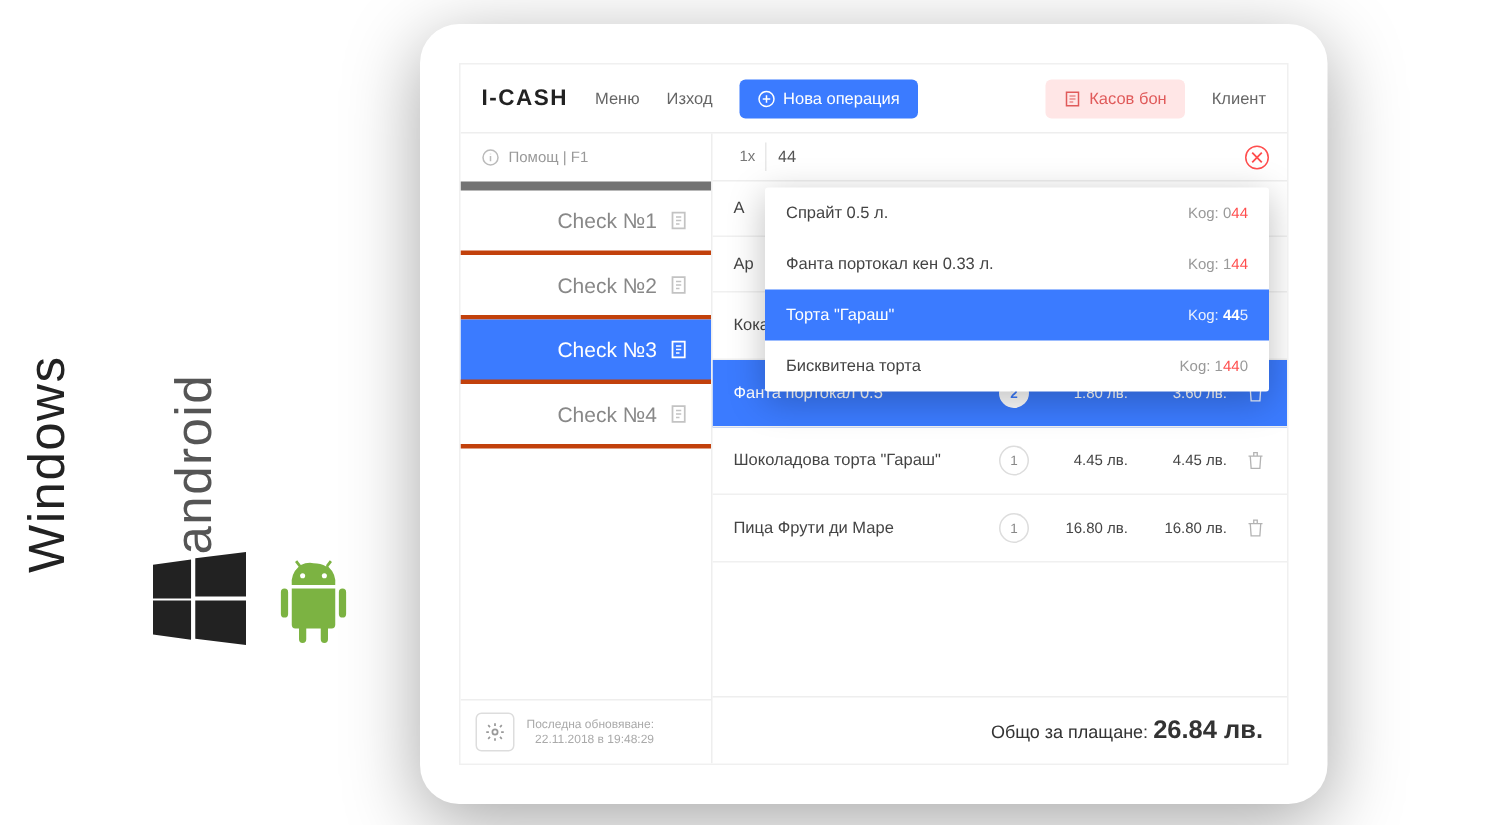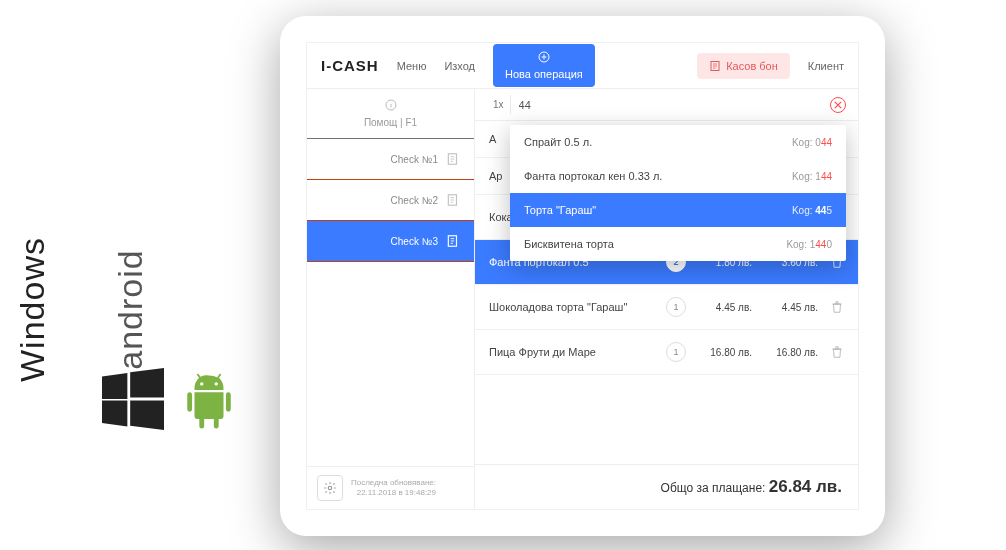--- a/index.html
+++ b/index.html
@@ -13,30 +13,30 @@
 .and-icon { position: absolute; left: 160px; top: 243px; width: 58px; height: 58px; }
 
 
 .tablet { position: absolute; left: 280px; top: 16px; width: 605px; height: 520px; background: #fff; border-radius: 26px; box-shadow: 0 12px 50px rgba(0,0,0,0.35); padding: 26px; }
 .screen { width: 100%; height: 100%; background: #fff; position: relative; overflow: hidden; border: 1px solid #f0f0f0; }
 
 
 .header { height: 46px; border-bottom: 1px solid #eee; display: flex; align-items: center; padding: 0 14px; gap: 18px; }
 .logo { font-size: 15px; font-weight: 700; letter-spacing: 1px; color: #222; }
 .nav-link { font-size: 11px; color: #666; cursor: pointer; }
-.new-op { background: #3b7bff; color: #fff; font-size: 11px; padding: 7px 12px; border-radius: 4px; display: flex; align-items: center; gap: 5px; cursor: pointer; flex-direction: column; }
+.new-op { background: #3b7bff; color: #fff; font-size: 11px; padding: 7px 12px; border-radius: 4px; display: flex; align-items: flex-end; gap: 5px; cursor: pointer; }
 .spacer { flex: 1; }
 .receipt-btn { background: #ffe6e6; color: #e05a5a; font-size: 11px; padding: 7px 12px; border-radius: 4px; display: flex; align-items: center; gap: 5px; cursor: pointer; }
 .client-link { font-size: 11px; color: #666; cursor: pointer; }
 
 
 .body { display: flex; height: calc(100% - 46px); }
 .sidebar { width: 168px; border-right: 1px solid #eee; display: flex; flex-direction: column; }
-.help { font-size: 10px; color: #999; padding: 10px 14px; display: flex; align-items: center; gap: 6px; border-bottom: 1px solid #737373; flex-direction: column; }
-.check-item { font-size: 10px; color: #888; padding: 12px 14px; border-bottom: 1px solid #c2410c; display: flex; align-items: center; justify-content: flex-end; gap: 8px; cursor: pointer; }
+.help { font-size: 10px; color: #999; padding: 10px 14px; display: flex; align-items: center; gap: 6px; border-bottom: 6px solid #737373; }
+.check-item { font-size: 14px; color: #888; padding: 12px 14px; border-bottom: 3px solid #c2410c; display: flex; align-items: center; justify-content: flex-end; gap: 8px; cursor: pointer; }
 .check-item.active { background: #3b7bff; color: #fff; }
 .check-icon { width: 14px; height: 16px; opacity: 0.5; }
 .check-item.active .check-icon { opacity: 1; filter: brightness(5); }
 .sidebar-spacer { flex: 1; }
 .sidebar-footer { border-top: 1px solid #eee; padding: 8px 10px; display: flex; align-items: center; gap: 8px; }
 .gear-btn { width: 26px; height: 26px; border: 1px solid #ddd; border-radius: 4px; display: flex; align-items: center; justify-content: center; cursor: pointer; }
 .update-info { font-size: 8px; color: #aaa; text-align: right; line-height: 1.3; }
 
 
 .main { flex: 1; display: flex; flex-direction: column; position: relative; }
@@ -142,20 +142,27 @@
                 <path d="M8 8h6M8 12h6M8 16h4" stroke="currentColor" stroke-width="1.5"></path>
               </svg>
             </div>
             <div class="check-item active">
               <span>Check №3</span>
   <svg class="check-icon" viewBox="0 0 24 24">
                 <rect x="4" y="3" width="14" height="18" fill="none" stroke="currentColor" stroke-width="2"></rect>
                 <path d="M8 8h6M8 12h6M8 16h4" stroke="currentColor" stroke-width="1.5"></path>
               </svg>
             </div>
+            <div class="check-item">
+              <span>Check №4</span>
+  <svg class="check-icon" viewBox="0 0 24 24">
+                <rect x="4" y="3" width="14" height="18" fill="none" stroke="currentColor" stroke-width="2"></rect>
+                <path d="M8 8h6M8 12h6M8 16h4" stroke="currentColor" stroke-width="1.5"></path>
+              </svg>
+            </div>
           </div>
       <div class="sidebar-spacer"></div>
       <div class="sidebar-footer">
         <span class="gear-btn">
           <svg width="14" height="14" viewBox="0 0 24 24">
                 <circle cx="12" cy="12" r="3" fill="none" stroke="#999" stroke-width="2"></circle>
                 <path d="M12 2v3M12 19v3M4.2 4.2l2.1 2.1M17.7 17.7l2.1 2.1M2 12h3M19 12h3M4.2 19.8l2.1-2.1M17.7 6.3l2.1-2.1" stroke="#999" stroke-width="2"></path>
               </svg>
         </span>
         <div class="update-info">

